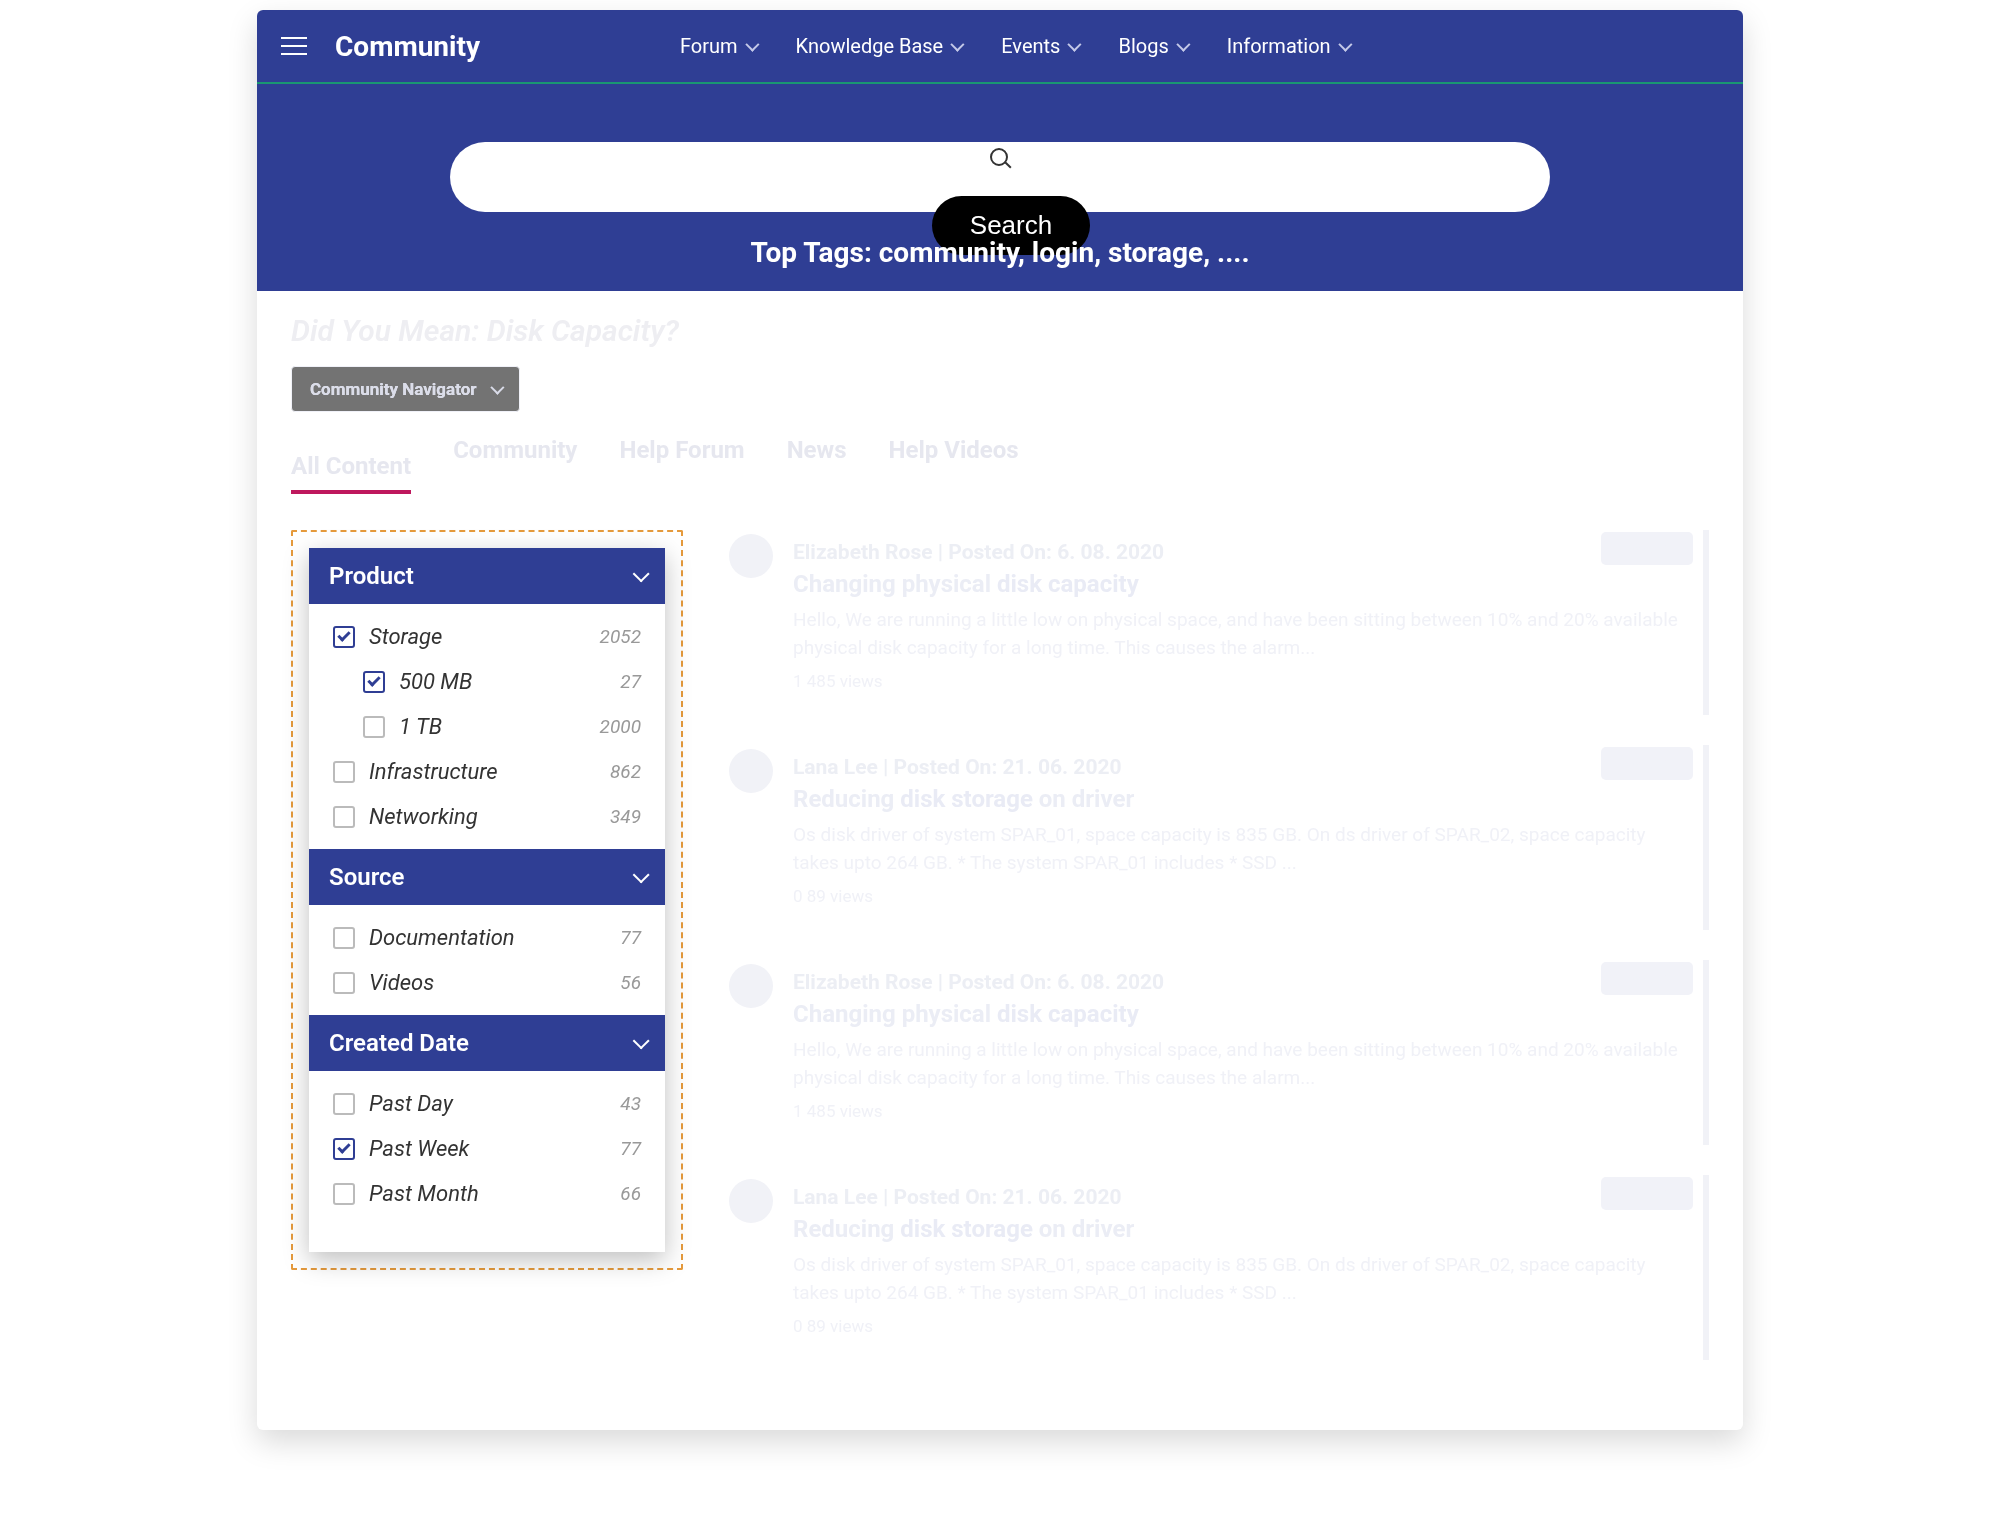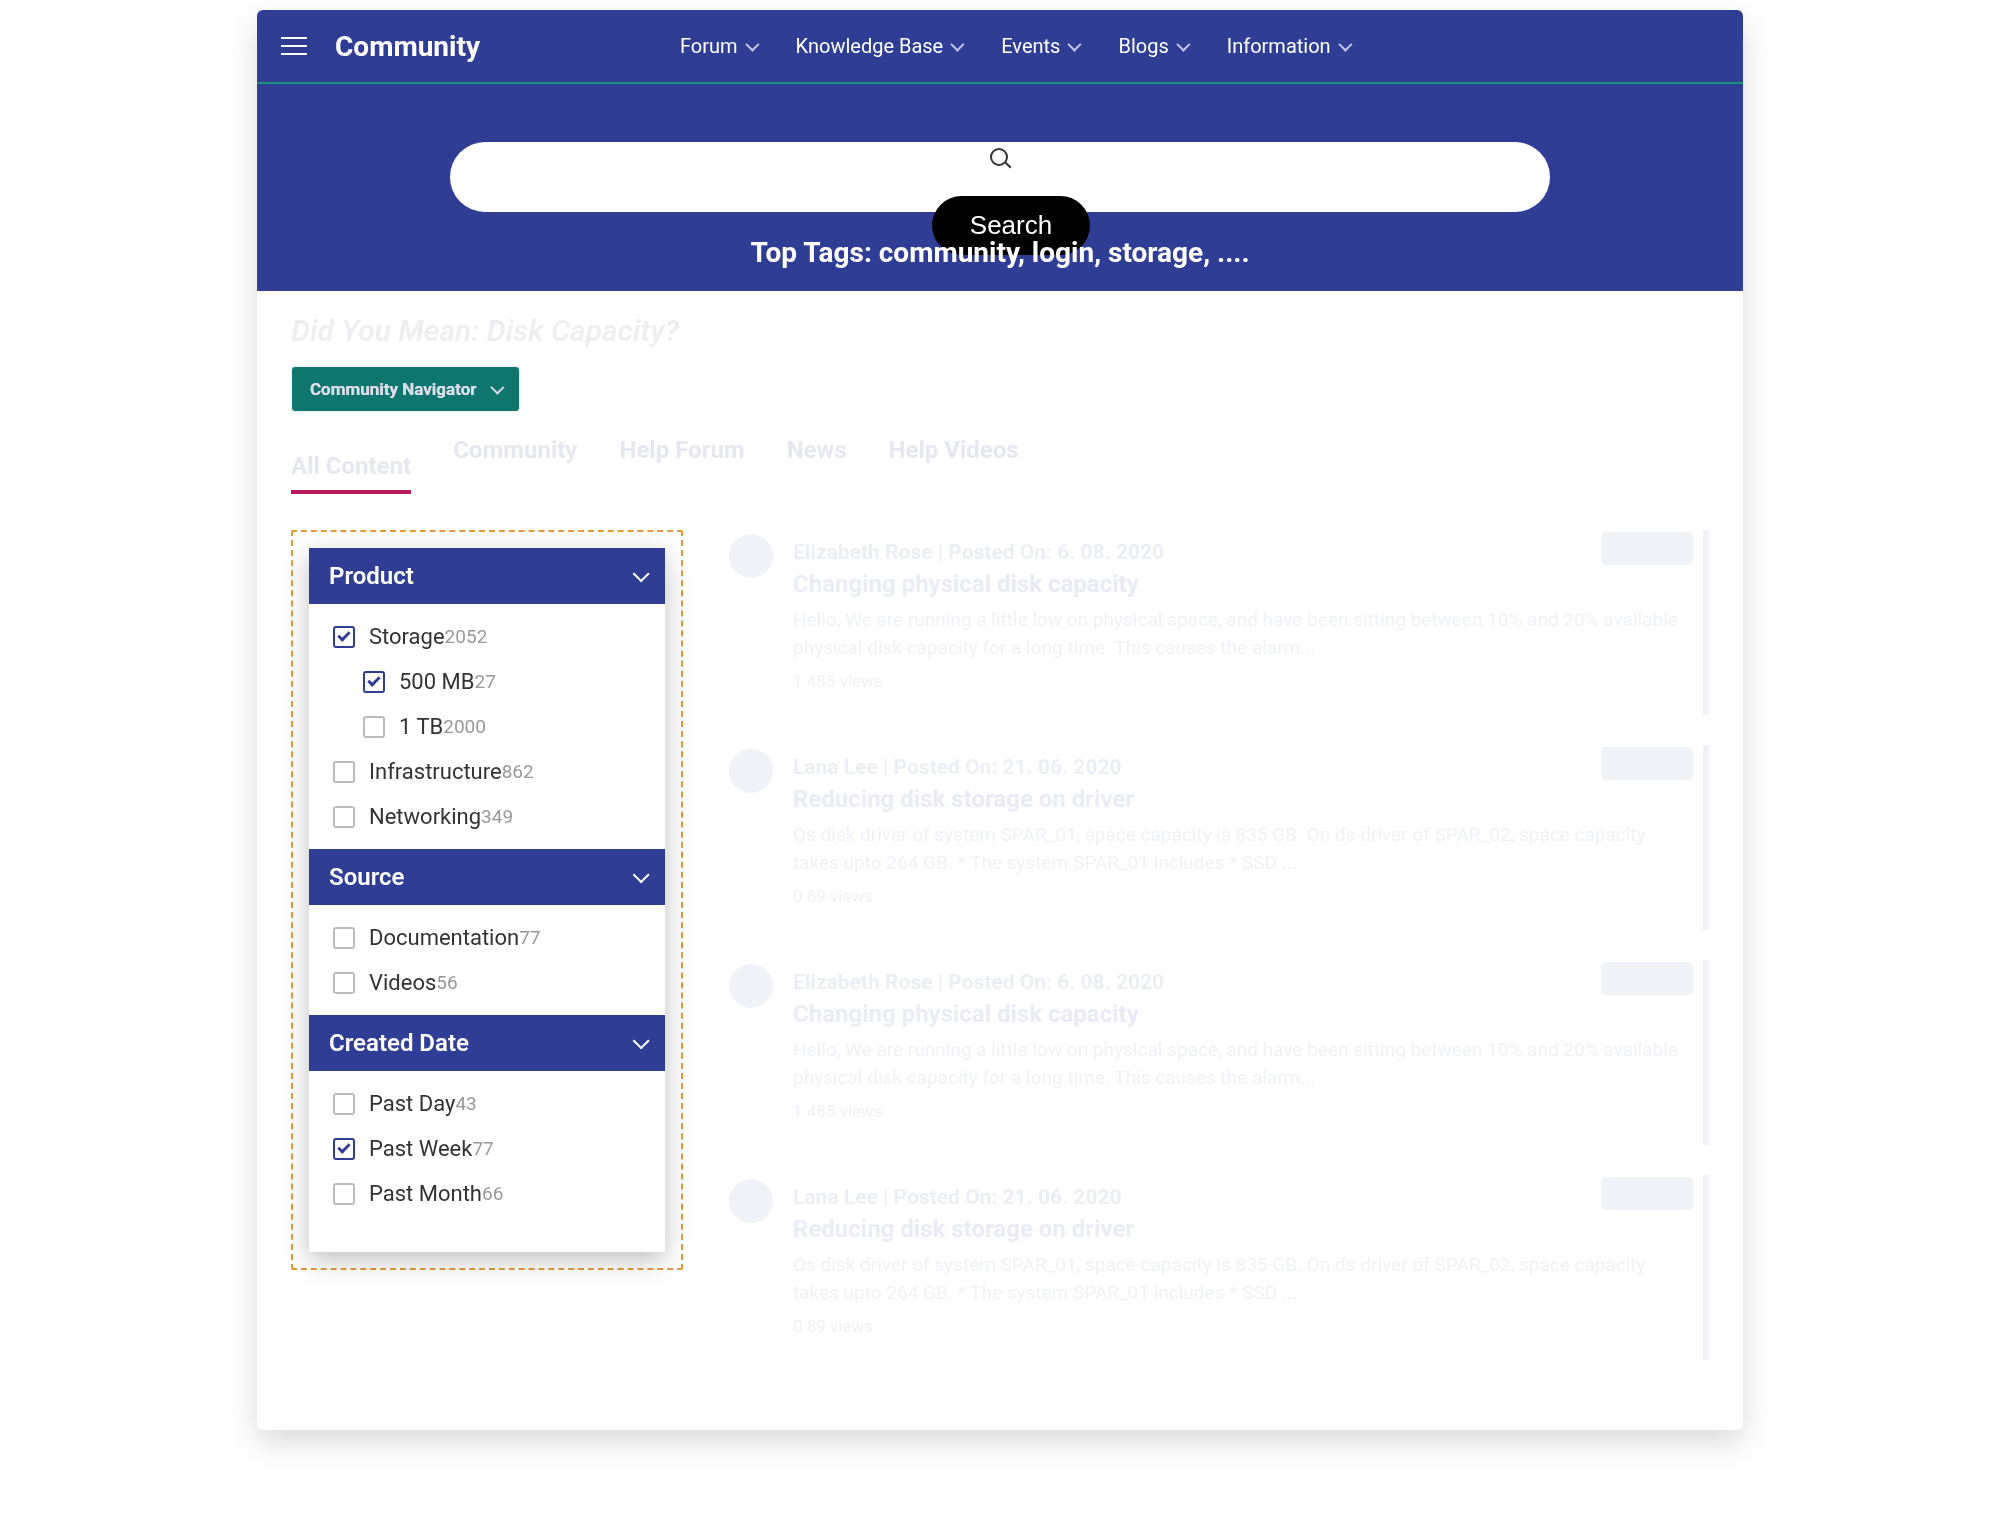--- a/index.html
+++ b/index.html
@@ -77,21 +77,21 @@
     font-size:26px; padding: 14px 38px; cursor:pointer;
   }
   .top-tags { color:#fff; font-size:28px; font-weight:700; margin-top:24px; }
 
   .content { padding: 22px 34px 40px; position:relative; }
   .did-you-mean {
     font-style: italic; font-size: 30px; color:#eeeef2; font-weight:600; margin-bottom:18px;
   }
   .com-nav {
     display:inline-flex; align-items:center; gap:14px;
-    background:#0f766e; color:#f3f4fa;
+    background:#737373; color:#f3f4fa;
     border:1px solid #f0f1f8; border-radius:4px;
     padding: 12px 18px; font-size:17px;
     text-shadow: 0 0 0 #e3e5f1;
   }
   .com-nav-real { color:#dbdde9; font-weight:700; }
 
   .tabs {
     display:flex; gap:42px; margin-top:24px; font-size:24px; font-weight:700;
     color:#e6e7ef;
   }
@@ -117,23 +117,23 @@
     padding: 14px 20px;
     display:flex; justify-content:space-between; align-items:center;
     font-size:24px; font-weight:600; cursor:pointer;
   }
   .chev-white {
     width:12px; height:12px; border-right:2px solid #fff; border-bottom:2px solid #fff;
     transform: rotate(45deg) translateY(-3px);
   }
   .facet-body { padding: 10px 0; }
   .facet-item {
-    display:flex; align-items:center; 
+    display:flex; align-items:center; justify-content:space-between;
     padding: 10px 24px 10px;
-    font-size:22px; color:#333; cursor:pointer;
+    font-size:22px; color:#333; cursor:pointer;font-style:italic;
   }
   .facet-item .left { display:flex; align-items:center; gap:14px; }
   .facet-item.child { padding-left: 54px; }
   .facet-item .count { color:#999; font-size:19px; }
   .box {
     width:22px; height:22px; border:2px solid #bbb; border-radius:3px; flex-shrink:0;
     display:flex; align-items:center; justify-content:center;
   }
   .checked { border-color:#2f3e94; }
   .checkmark {

